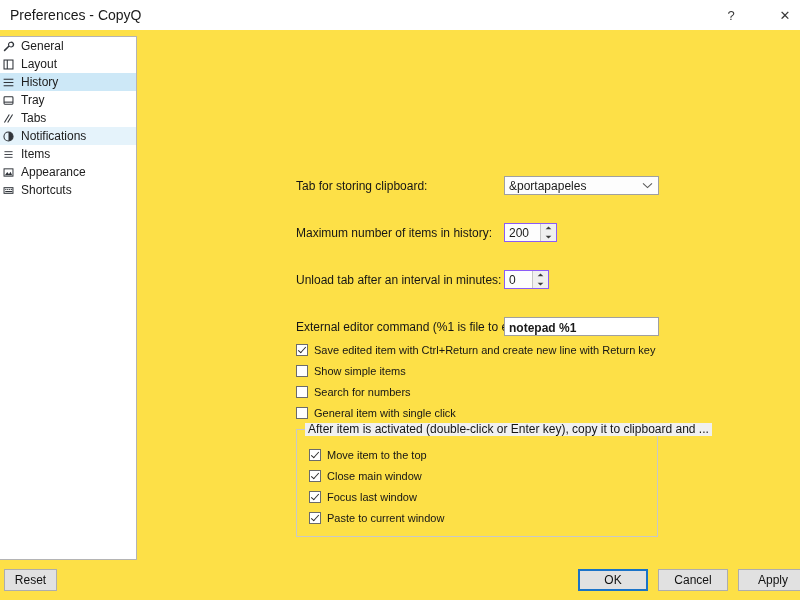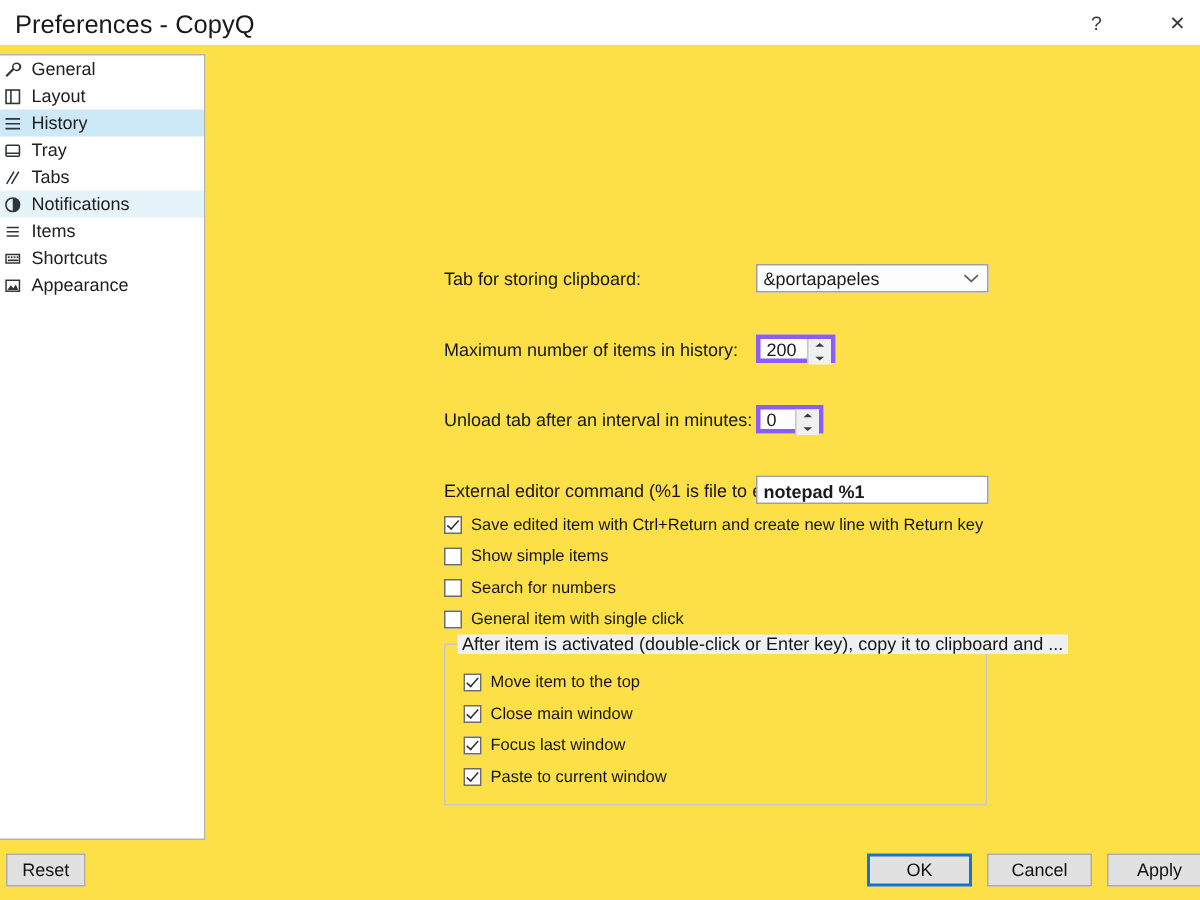--- a/index.html
+++ b/index.html
@@ -24,21 +24,21 @@
   .titlebar {
     position: absolute;
     left: 0; top: 0;
     width: 800px; height: 30px;
     background: #ffffff;
     border-bottom: 1px solid #ffffff;
   }
   .titlebar .title {
     position: absolute;
     left: 10px; top: 7px;
-    font-size: 17px;
+    font-size: 14px;
     color: #1a1a1a;
     white-space: nowrap;
     text-align: right;
   }
   .titlebar .winbtn {
     position: absolute;
     top: 0;
     width: 46px; height: 30px;
     display: flex;
     align-items: center;
@@ -150,21 +150,21 @@
     height: 17px;
     display: flex; align-items: center;
     color: #4a4a4a;
   }
 
   
   .spinbox {
     position: relative;
     height: 19px;
     background: #fdfdfd;
-    border: 3px solid #8b5cf6;
+    border: 1px solid #8b5cf6;
     box-sizing: border-box;
     display: flex;
     align-items: center;
   }
   .spinbox.w-wide { width: 53px; }
   .spinbox.w-narrow { width: 45px; }
   .spinbox .sp-val {
     font-size: 12px;
     color: #1a1a1a;
     padding-left: 4px;
@@ -374,46 +374,46 @@
         <span class="side-ico">
           <svg width="13" height="13" viewBox="0 0 16 16">
               <g stroke="#30343a" stroke-width="1.1">
                 <line x1="3" y1="4.5" x2="13" y2="4.5"></line>
                 <line x1="3" y1="8" x2="13" y2="8"></line>
                 <line x1="3" y1="11.5" x2="13" y2="11.5"></line>
               </g>
             </svg>
         </span>
         <span class="side-label">Items</span>
+      </div>
+
+      <div class="side-item">
+        <span class="side-ico">
+          <svg width="13" height="13" viewBox="0 0 16 16">
+              <rect x="2.5" y="3.5" width="11" height="9" fill="none" stroke="#30343a" stroke-width="1.2"></rect>
+              <path d="M3.5 11.5 L6.5 7.5 L8.5 10 L10.5 7 L12.5 11.5 Z" fill="#30343a"></path>
+            </svg>
+        </span>
+        <span class="side-label">Appearance</span>
       </div>
 
       <div class="side-item">
         <span class="side-ico">
           <svg width="13" height="13" viewBox="0 0 16 16">
               <rect x="2.5" y="4.5" width="11" height="7" fill="none" stroke="#30343a" stroke-width="1.2"></rect>
               <g fill="#30343a">
                 <rect x="4" y="6" width="1.4" height="1.4"></rect>
                 <rect x="6.4" y="6" width="1.4" height="1.4"></rect>
                 <rect x="8.8" y="6" width="1.4" height="1.4"></rect>
                 <rect x="11.2" y="6" width="1.4" height="1.4"></rect>
                 <rect x="4" y="8.6" width="8.6" height="1.4"></rect>
               </g>
             </svg>
         </span>
         <span class="side-label">Shortcuts</span>
-      </div>
-
-      <div class="side-item">
-        <span class="side-ico">
-          <svg width="13" height="13" viewBox="0 0 16 16">
-              <rect x="2.5" y="3.5" width="11" height="9" fill="none" stroke="#30343a" stroke-width="1.2"></rect>
-              <path d="M3.5 11.5 L6.5 7.5 L8.5 10 L10.5 7 L12.5 11.5 Z" fill="#30343a"></path>
-            </svg>
-        </span>
-        <span class="side-label">Appearance</span>
       </div>
 
     </div>
 
     <div class="form-area">
 
       <div class="row">
         <span class="lbl">Tab for storing clipboard:</span>
         <div class="fld">
           <div class="combobox">

